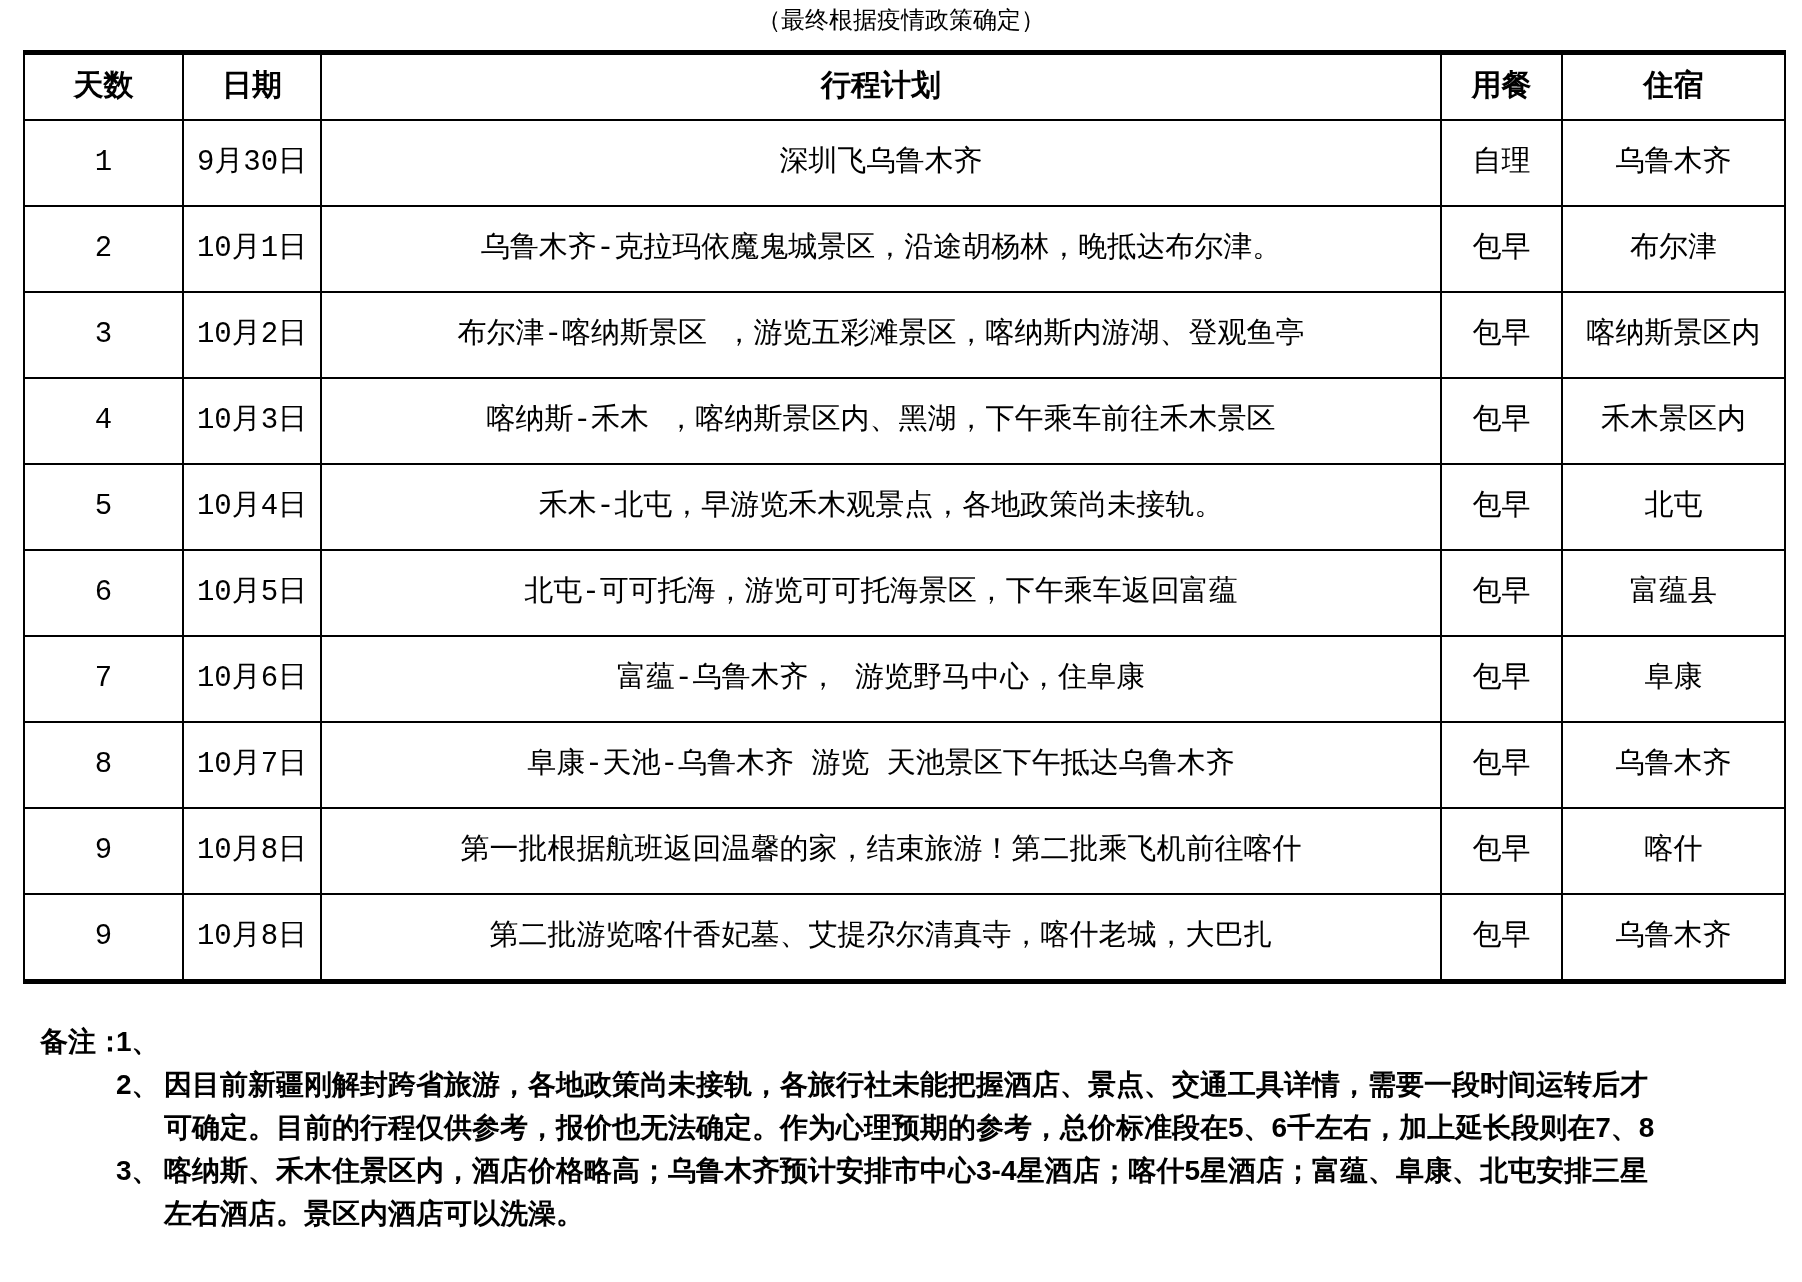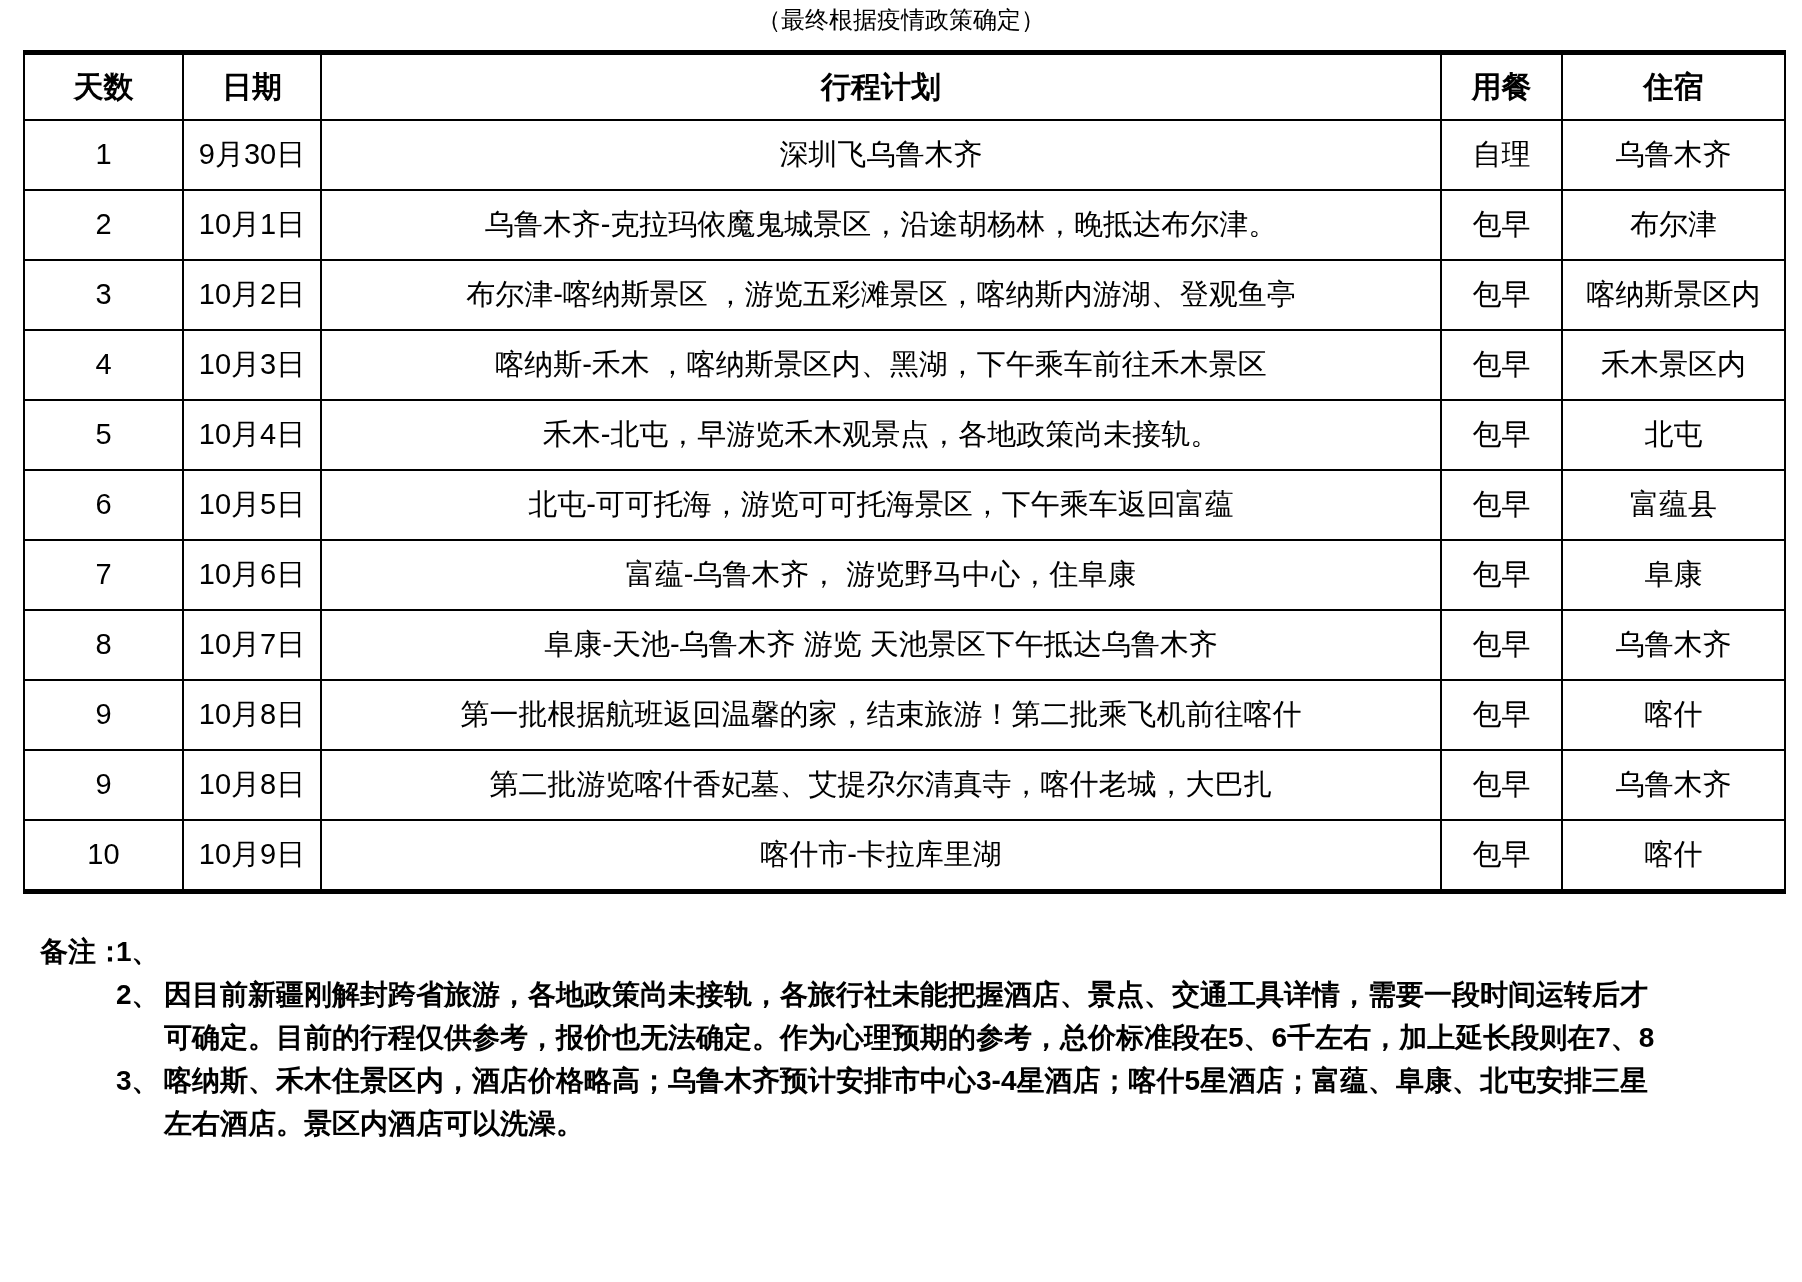--- a/index.html
+++ b/index.html
@@ -29,37 +29,38 @@
   table.itinerary {
     margin-left: 23px;
     margin-top: 14px;
     width: 1761px;
     border-collapse: collapse;
     table-layout: fixed;
     border-top: 5px solid #000;
     border-bottom: 5px solid #000;
     border-left: 2px solid #000;
     border-right: 2px solid #000;
+    font-family: Liberation Mono, monospace;
   }
   table.itinerary th, table.itinerary td {
     border: 2px solid #000;
     font-size: 29px;
     line-height: 1.15;
     vertical-align: middle;
     overflow: hidden;
     white-space: nowrap;
   }
   table.itinerary th {
     height: 62px;
     font-size: 30px;
     font-weight: bold;
     text-align: center;
   }
   table.itinerary td { height: 60px; text-align: center; font-weight: normal; }
-  td.col-plan { text-align: right; padding: 4px 8px; }
+  td.col-plan { text-align: right; padding: 12px 8px; }
   .notes {
     position: relative;
     margin: 36px 20px 0 40px;
     font-size: 28px;
     line-height: 43px;
     font-weight: bold;
   }
   .notes-label { position: absolute; left: 0; top: 0; white-space: nowrap; }
   .note-items { margin-left: 76px; }
   .note-item { display: flex; }
@@ -154,27 +155,20 @@
       <td class="col-meals">包早</td>
       <td class="col-lodging">喀什</td>
     </tr>
         <tr>
       <td class="col-day">9</td>
       <td class="col-date">10月8日</td>
       <td class="col-plan">第二批游览喀什香妃墓、艾提尕尔清真寺，喀什老城，大巴扎</td>
       <td class="col-meals">包早</td>
       <td class="col-lodging">乌鲁木齐</td>
     </tr>
-        <tr>
-      <td class="col-day">10</td>
-      <td class="col-date">10月9日</td>
-      <td class="col-plan">喀什市-卡拉库里湖</td>
-      <td class="col-meals">包早</td>
-      <td class="col-lodging">喀什</td>
-    </tr>
       </tbody>
   </table>
 
   <div class="notes">
     <span class="notes-label">备注：</span>
     <div class="note-items">
       <div class="note-item">
         <span class="note-num">1、</span>
       </div>
       <div class="note-item">

